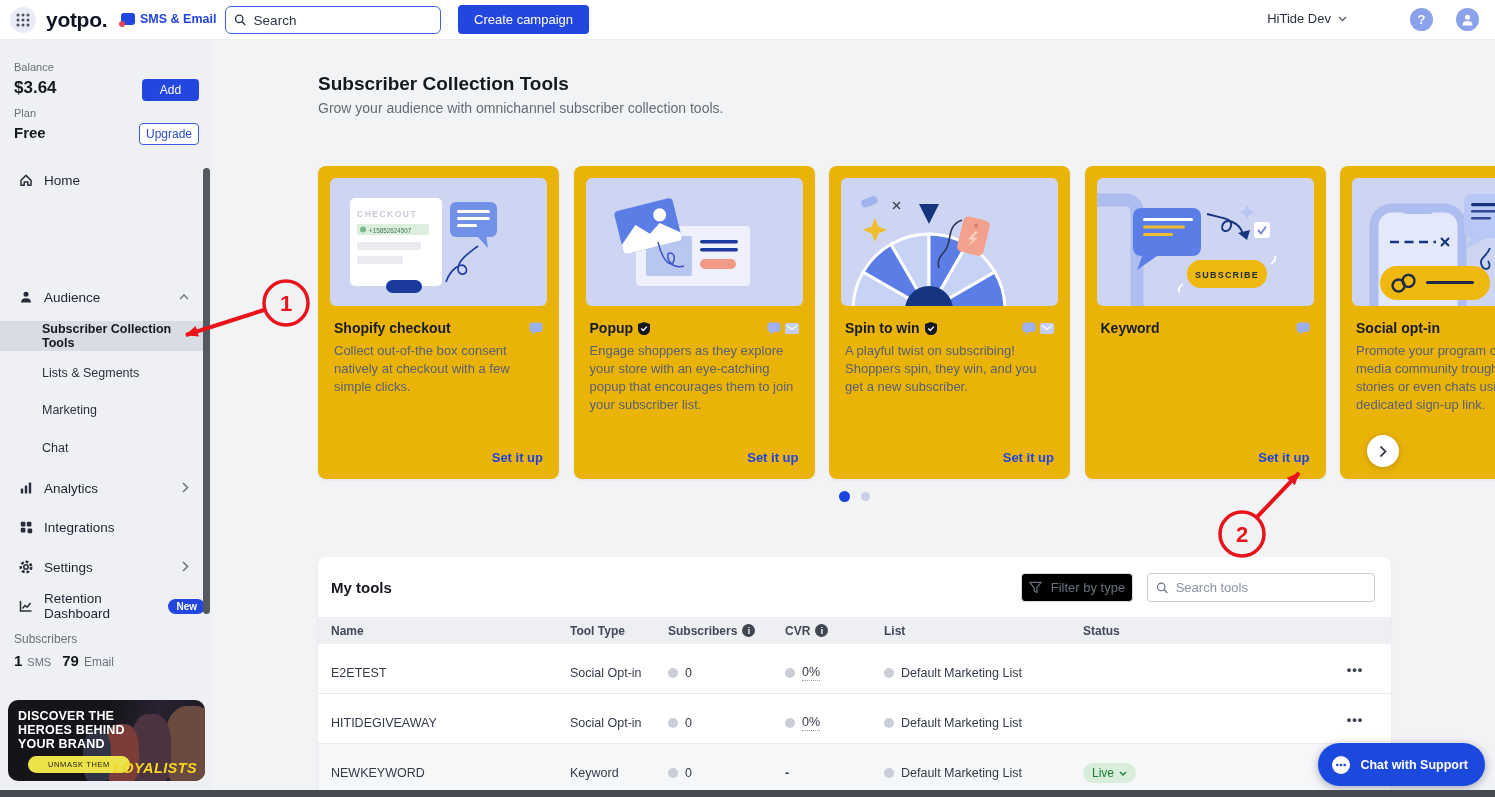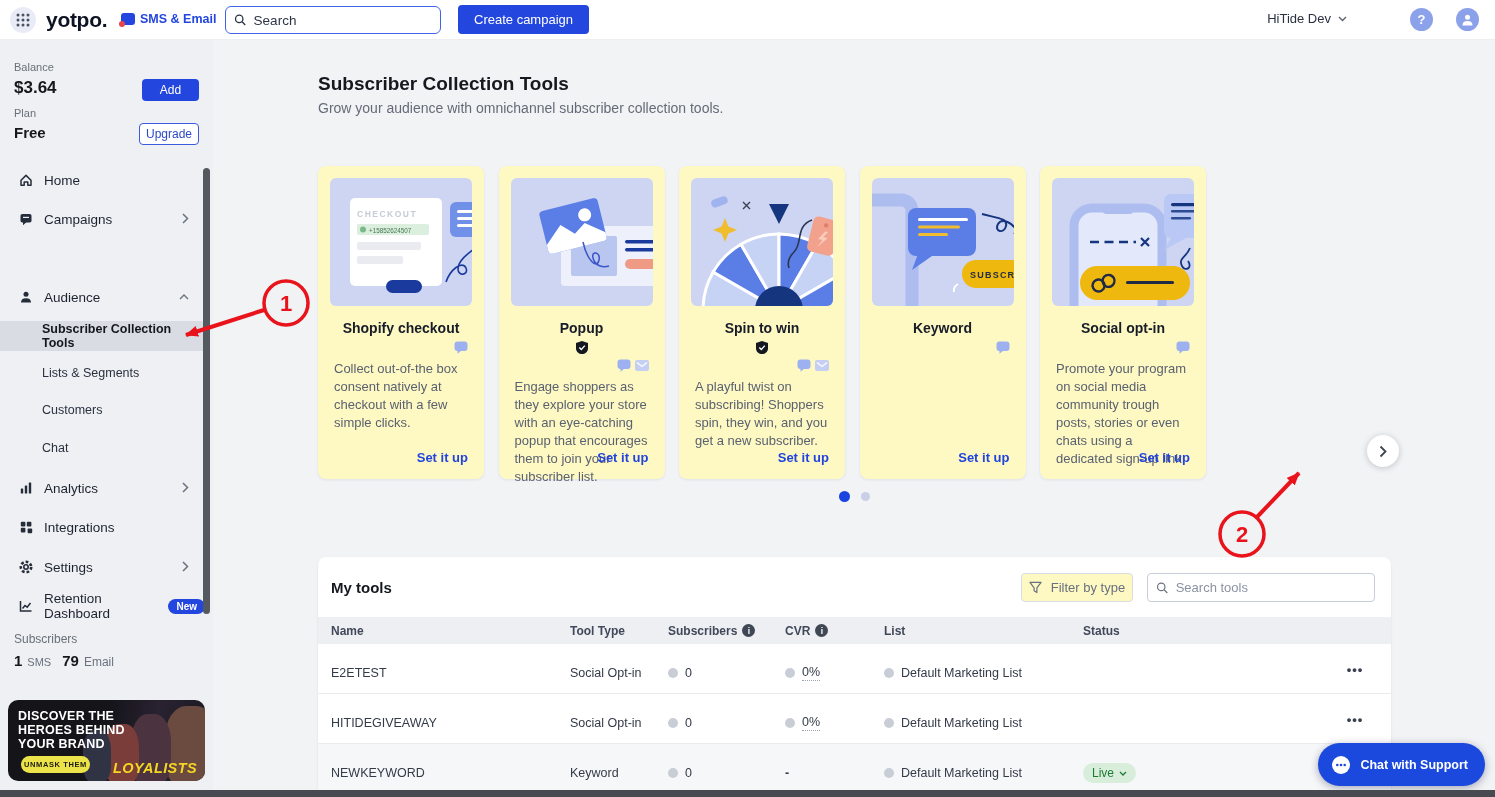--- a/index.html
+++ b/index.html
@@ -37,44 +37,44 @@
   .sub-item.active { background:#d9dde3; font-weight:bold; color:#14171c; }
   .new-badge { margin-left:8px; background:#2346de; color:#fff; font-size:10px; font-weight:bold; padding:2px 8px; border-radius:9px; }
   .vscroll { position:absolute; right:3px; top:128px; width:7px; height:446px; background:#54585f; border-radius:4px; cursor:grab; }
   .subs-label { position:absolute; left:14px; top:592px; font-size:12px; color:#697078; }
   .subs-counts { position:absolute; left:14px; top:612px; display:flex; align-items:baseline; gap:5px; }
   .cnt { font-size:15px; font-weight:bold; color:#14171c; }
   .cnt-lb { font-size:11px; color:#6a7280; margin-right:6px; }
   .banner { position:absolute; left:8px; right:8px; top:660px; height:81px; border-radius:10px; background:linear-gradient(100deg,#141419 48%,#292231 72%,#1b1a21 100%); overflow:hidden; cursor:pointer; }
   .banner .blob { position:absolute; border-radius:40% 40% 30% 30%; }
   .bn-line { position:absolute; left:10px; color:#fff; font-size:12.5px; font-weight:800; letter-spacing:0.2px; line-height:14px; }
-  .bn-cta { position:absolute; left:13px; bottom:8px; background:#ece34a; color:#1b1b10; font-size:7.5px; font-weight:bold; letter-spacing:0.6px; padding:4px 3px; border-radius:9px; cursor:pointer; }
+  .bn-cta { position:absolute; left:20px; bottom:8px; background:#ece34a; color:#1b1b10; font-size:7.5px; font-weight:normal; letter-spacing:0.6px; padding:4px 20px; border-radius:9px; cursor:pointer; }
   .bn-brand { position:absolute; right:8px; bottom:5px; color:#f5d623; font-size:14.5px; font-weight:bold; font-style:italic; letter-spacing:0.4px; }
 
   
   .main { position:absolute; left:213px; top:40px; right:0; bottom:0; }
   .page-title { position:absolute; left:105px; top:33px; font-size:19px; font-weight:bold; color:#15181e; }
   .page-sub { position:absolute; left:105px; top:60px; font-size:14px; color:#646b78; }
   .cards { position:absolute; left:105px; top:126px; width:1073px; display:flex; gap:14.5px; }
-  .tool-card { position:relative; width:166px; height:313px; background:#fef9c3; border-radius:8px; box-shadow:0 1px 3px rgba(20,25,40,.08); flex:none; }
+  .tool-card { position:relative; width:241px; height:313px; background:#eab308; border-radius:8px; box-shadow:0 1px 3px rgba(20,25,40,.08); flex:none; }
   .ill { margin:12px 12px 0; height:128px; border-radius:6px; background:#cdd5f3; overflow:hidden; position:relative; }
-  .card-title-row { display:flex; align-items:center; gap:5px; margin:14px 16px 0;flex-direction:column; }
+  .card-title-row { display:flex; align-items:center; gap:5px; margin:14px 16px 0; }
   .card-title { font-size:14px; font-weight:bold; color:#171c28; }
   .chan { margin-left:auto; display:flex; gap:4px; align-items:center; }
   .card-desc { margin:6px 16px 0; font-size:13px; line-height:18px; color:#5a6170; }
   .setup { position:absolute; right:16px; bottom:14px; color:#2144df; font-size:13px; font-weight:bold; cursor:pointer; }
   .next-btn { position:absolute; left:1154px; top:395px; width:32px; height:32px; border-radius:50%; background:#fff; box-shadow:0 1px 6px rgba(20,25,40,.22); display:flex; align-items:center; justify-content:center; cursor:pointer; z-index:8; }
   .dots { position:absolute; left:105px; top:451px; width:1073px; display:flex; justify-content:center; align-items:center; gap:11px; }
   .dot-a { width:11px; height:11px; border-radius:50%; background:#1b43dd; cursor:pointer; }
   .dot-i { width:9px; height:9px; border-radius:50%; background:#c9cfe6; cursor:pointer; }
 
   
   .tools-card { position:absolute; left:105px; top:517px; width:1073px; height:252px; background:#fff; border-radius:8px 8px 0 0; box-shadow:0 1px 3px rgba(20,25,40,.08); }
   .tools-title { position:absolute; left:13px; top:22px; font-size:15px; font-weight:bold; color:#15181e; }
-  .filter-btn { position:absolute; left:703px; top:16px; width:112px; height:29px; border:1px solid #d8dbe2; border-radius:4px; background:#fef9c3; display:flex; align-items:center; justify-content:center; gap:9px; font-size:13px; color:#69707f; cursor:pointer; font-family:"Liberation Sans",sans-serif; }
+  .filter-btn { position:absolute; left:703px; top:16px; width:112px; height:29px; border:1px solid #d8dbe2; border-radius:4px; background:#000000; display:flex; align-items:center; justify-content:center; gap:9px; font-size:13px; color:#69707f; cursor:pointer; font-family:"Liberation Sans",sans-serif; }
   .tools-search { position:absolute; left:829px; top:16px; width:228px; height:29px; border:1px solid #c8cdda; border-radius:4px; background:#fff; display:flex; align-items:center; padding:0 8px; gap:7px; }
   .tools-search input { border:none; outline:none; width:100%; font-size:13px; color:#3a4150; background:transparent; font-family:"Liberation Sans",sans-serif; }
   .tools-search input::placeholder { color:#8a92a3; opacity:1; }
   .thead { position:absolute; left:0; right:0; top:60px; height:34px; background:#edeff2; }
   .th { position:absolute; top:0; height:27px; display:flex; align-items:center; font-size:12px; font-weight:bold; color:#40485a; }
   .info { width:13px; height:13px; border-radius:50%; background:#3f4654; color:#fff; font-size:8.5px; font-weight:bold; display:inline-flex; align-items:center; justify-content:center; margin-left:5px; cursor:pointer; }
   .info::after { content:"i"; }
   .trow { position:absolute; left:0; right:0; height:50px; border-bottom:1px solid #e9ebef; background:#fff; }
   .trow.alt { background:#f6f7f9; }
   .td { position:absolute; top:0; height:58px; display:flex; align-items:center; font-size:12.5px; color:#333a48; }
@@ -143,49 +143,38 @@
   <div class="bal-label" style="top:67px">Plan</div>
   <div class="bal-value" style="top:84px;font-size:15px">Free</div>
   <button class="upg-btn">Upgrade</button>
 
   <div class="nav-item" style="top:125px">
     <svg class="nico" viewBox="0 0 16 16">
         <path d="M3,8.2 L8,3.4 L13,8.2 V13.2 H9.8 V10 H6.2 V13.2 H3 Z" fill="none" stroke="#262d3a" stroke-width="1.5" stroke-linejoin="round"></path>
       </svg>
     <span>Home</span>
   </div>
-  <div class="nav-item" style="top:164px">
-    <svg class="nico" viewBox="0 0 16 16">
-        <rect x="2.5" y="3" width="11" height="8.5" rx="1.8" fill="#262d3a"></rect>
-        <polygon points="5,11 5,14.2 8.6,11" fill="#262d3a"></polygon>
-        <rect x="5" y="5.8" width="6" height="1.2" fill="#eef0f3"></rect>
-      </svg>
-    <span>Campaigns</span>
-    <svg class="nav-chev" width="7" height="11" viewBox="0 0 7 11">
-        <polyline points="1,1 5.5,5.5 1,10" fill="none" stroke="#6a7280" stroke-width="1.5"></polyline>
-      </svg>
-  </div>
   <div class="nav-item" style="top:242px">
     <svg class="nico" viewBox="0 0 16 16">
         <circle cx="8" cy="5.2" r="2.5" fill="#262d3a"></circle>
         <path d="M3,13.6 q0,-4.4 5,-4.4 q5,0 5,4.4 Z" fill="#262d3a"></path>
       </svg>
     <span>Audience</span>
     <svg class="nav-chev" style="top:12px" width="10" height="6" viewBox="0 0 10 6">
         <polyline points="1,5 5,1 9,5" fill="none" stroke="#6a7280" stroke-width="1.4"></polyline>
       </svg>
   </div>
   <div class="sub-item active" style="top:281px">
     <span>Subscriber Collection Tools</span>
   </div>
   <div class="sub-item" style="top:318px">
     <span>Lists &amp; Segments</span>
   </div>
   <div class="sub-item" style="top:355px">
-    <span>Customers</span>
+    <span>Marketing</span>
   </div>
   <div class="sub-item" style="top:393px">
     <span>Chat</span>
   </div>
   <div class="nav-item" style="top:433px">
     <svg class="nico" viewBox="0 0 16 16">
         <g fill="#262d3a">
           <rect x="2.8" y="8.5" width="2.4" height="5" rx="0.5"></rect>
           <rect x="6.8" y="5.5" width="2.4" height="8" rx="0.5"></rect>
           <rect x="10.8" y="2.5" width="2.4" height="11" rx="0.5"></rect>

